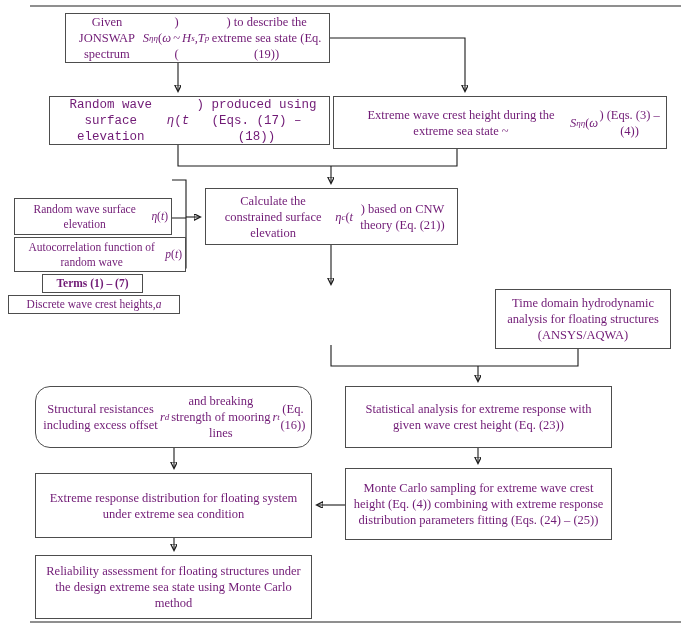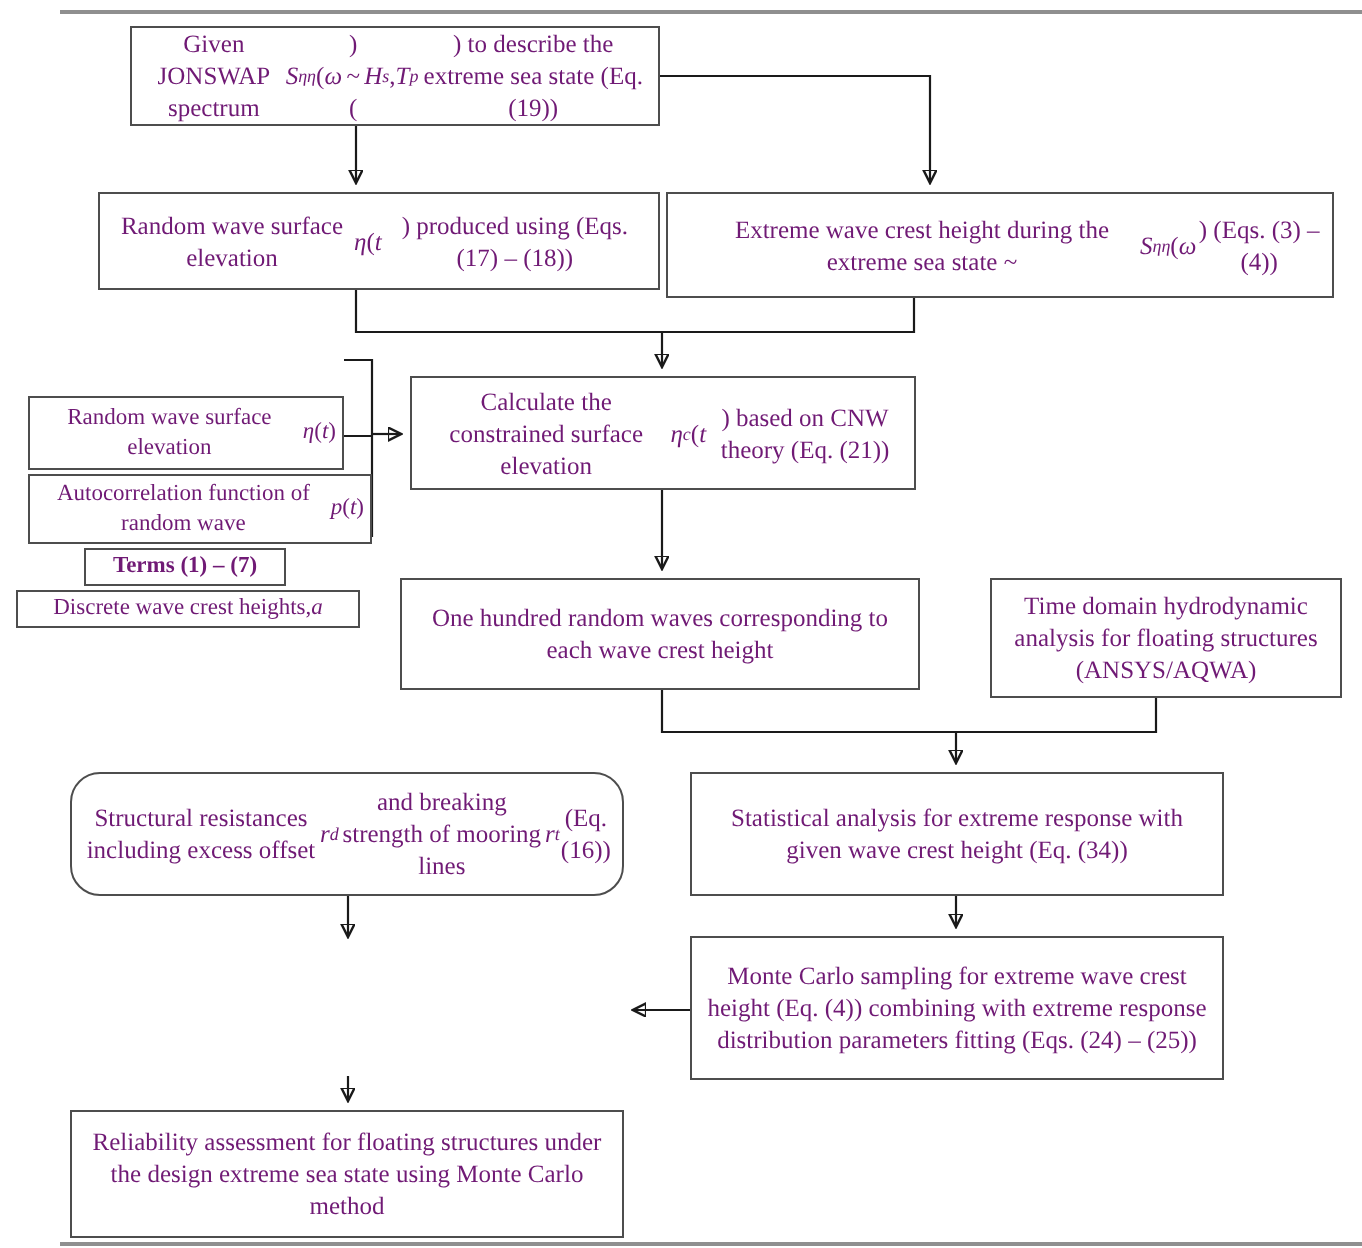--- a/index.html
+++ b/index.html
@@ -52,40 +52,40 @@
     <path d="M331,345 V366 H578 V349"></path>
     <path d="M478,366 V381" marker-end="url(#arr)"></path>
     <path d="M478,448 V463" marker-end="url(#arr)"></path>
     <path d="M174,448 V468" marker-end="url(#arr)"></path>
     <path d="M345,505 H317" marker-end="url(#arr)"></path>
     <path d="M174,538 V550" marker-end="url(#arr)"></path>
   </svg>
 
   <div class="node" style="left:65px;top:13px;width:265px;height:50px;">Given JONSWAP spectrum <i>S</i><sub><i>ηη</i></sub>(<i>ω</i>) ~ (<i>H</i><sub><i>s</i></sub>, <i>T</i><sub><i>p</i></sub>) to describe the extreme sea state (Eq. (19))</div>
 
-  <div class="node" style="left:49px;top:96px;width:281px;height:49px;">Random wave surface elevation <i>η</i>(<i>t</i>) produced using (Eqs. (17) – (18))</div>
+  <div class="node" style="left:49px;top:96px;width:281px;height:49px;font-family:Liberation Mono, monospace;">Random wave surface elevation <i>η</i>(<i>t</i>) produced using (Eqs. (17) – (18))</div>
 
   <div class="node" style="left:333px;top:96px;width:334px;height:53px;padding-left:18px;">Extreme wave crest height during the extreme sea state ~ <i>S</i><sub><i>ηη</i></sub>(<i>ω</i>) (Eqs. (3) – (4))</div>
 
   <div class="node small" style="left:14px;top:162px;width:158px;height:37px;">Random wave surface elevation <i>η</i>(<i>t</i>)</div>
 
   <div class="node small" style="left:14px;top:201px;width:172px;height:35px;">Autocorrelation function of random wave <i>p</i>(<i>t</i>)</div>
 
   <div class="node small" style="left:42px;top:238px;width:101px;height:19px;font-weight:bold;">Terms (1) – (7)</div>
 
   <div class="node small" style="left:8px;top:259px;width:172px;height:19px;">Discrete wave crest heights, <i>a</i></div>
 
   <div class="node" style="left:205px;top:188px;width:253px;height:57px;">Calculate the constrained surface elevation <i>η</i><sub><i>c</i></sub>(<i>t</i>) based on CNW theory (Eq. (21))</div>
 
-  <div class="node" style="left:200px;top:289px;width:260px;height:56px;">One hundred random waves corresponding to each wave crest height</div>
 
   <div class="node" style="left:495px;top:289px;width:176px;height:60px;">Time domain hydrodynamic analysis for floating structures (ANSYS/AQWA)</div>
 
   <div class="node" style="left:35px;top:386px;width:277px;height:62px;border-radius:15px;">Structural resistances including excess offset <i>r</i><sub><i>d</i></sub> and breaking strength of mooring lines <i>r</i><sub><i>t</i></sub> (Eq. (16))</div>
 
-  <div class="node" style="left:345px;top:386px;width:267px;height:62px;">Statistical analysis for extreme response with given wave crest height (Eq. (34))</div>
+  <div class="node" style="left:345px;top:386px;width:267px;height:62px;">Statistical analysis for extreme response with given wave crest height (Eq. (23))</div>
 
+  <div class="node" style="left:35px;top:473px;width:277px;height:65px;">Extreme response distribution for floating system under extreme sea condition</div>
 
   <div class="node" style="left:345px;top:468px;width:267px;height:72px;">Monte Carlo sampling for extreme wave crest height (Eq. (4)) combining with extreme response distribution parameters fitting (Eqs. (24) – (25))</div>
 
   <div class="node" style="left:35px;top:555px;width:277px;height:64px;">Reliability assessment for floating structures under the design extreme sea state using Monte Carlo method</div>
 
 </div>
 
 </body></html>

